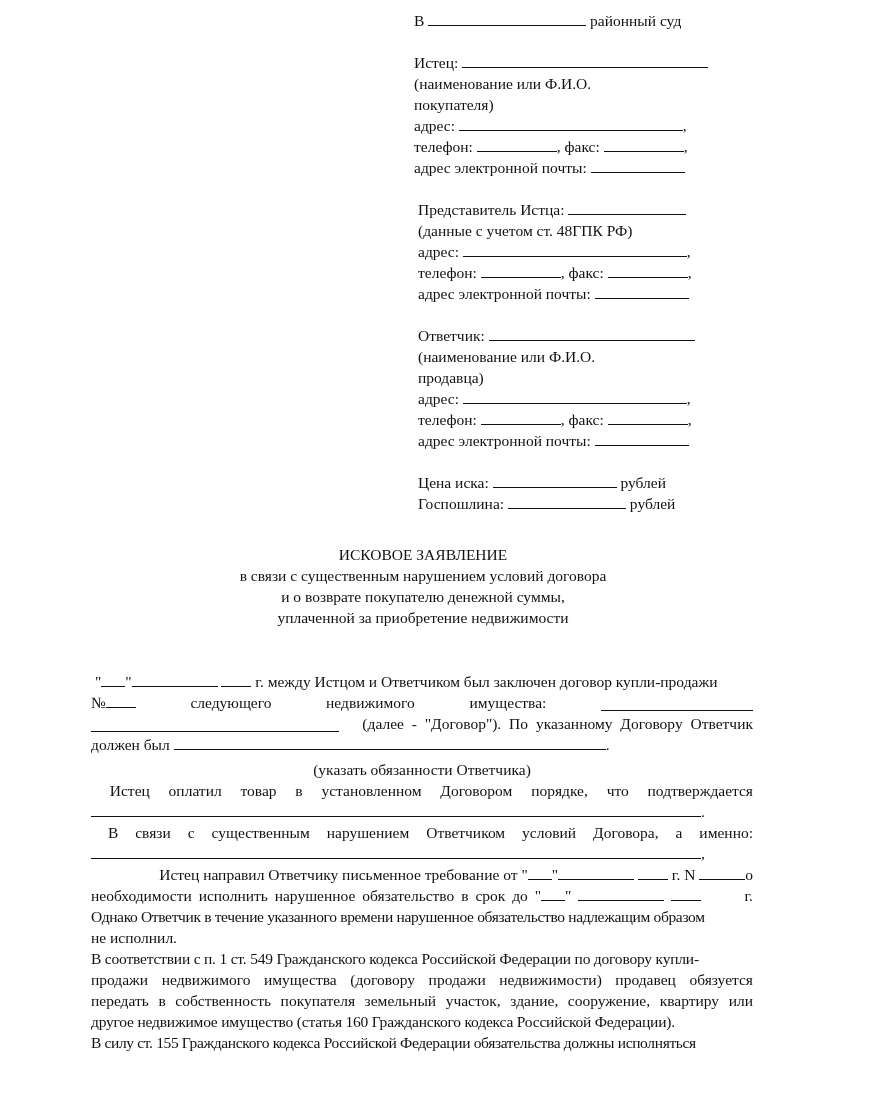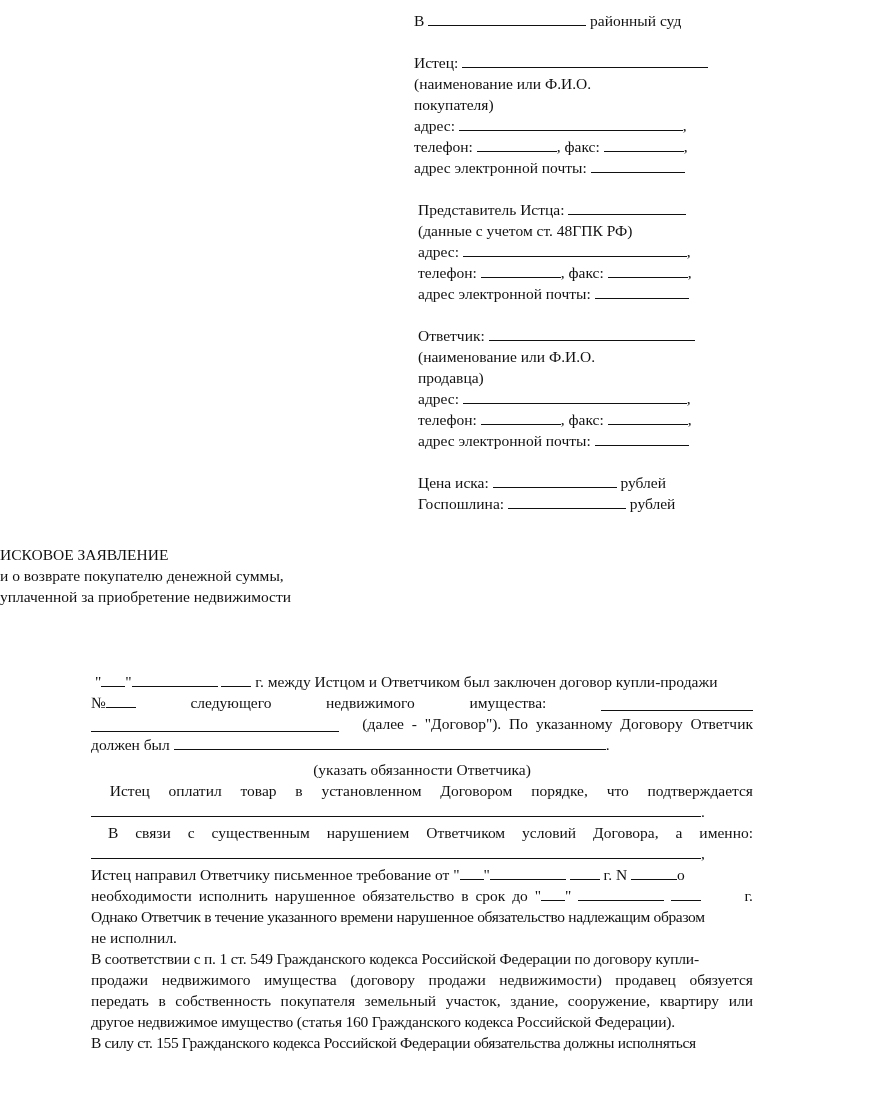--- a/index.html
+++ b/index.html
@@ -6,21 +6,21 @@
   body {
     width: 870px; height: 1118px; overflow: hidden; position: relative;
     font-family: "Liberation Serif", "DejaVu Serif", serif;
     font-size: 15.5px; color: #111; line-height: 21px;
   }
   .u { display: inline-block; border-bottom: 1px solid #111; height: 14px; vertical-align: baseline; }
   .header { position: absolute; left: 414px; top: 10px; width: 330px; }
   .header .row { white-space: nowrap; height: 21px; }
   .header .gap { height: 21px; }
   .rep { padding-left: 4px; }
-  .title-block { position: absolute; left: 0; top: 544px; width: 846px; }
+  .title-block { position: absolute; left: 0; top: 544px; width: 846px; text-align: center; }
   .title-block div { height: 21px; }
   .body { position: absolute; left: 91px; top: 671px; width: 662px; }
   .line { height: 21px; white-space: nowrap; }
   .justify { text-align: justify; text-align-last: justify; white-space: normal; }
   .center-note { text-align: center; }
 </style>
 </head>
 <body>
 
 <div class="header">
@@ -98,20 +98,21 @@
     <div class="row">
       <span>Госпошлина:</span>
       <span class="u" style="width:118px"></span>
       <span>рублей</span>
     </div>
   </div>
 </div>
 
 <div class="title-block">
   <div>ИСКОВОЕ ЗАЯВЛЕНИЕ</div>
+  <div>в связи с существенным нарушением условий договора</div>
   <div>и о возврате покупателю денежной суммы,</div>
   <div>уплаченной за приобретение недвижимости</div>
 </div>
 
 <div class="body">
   <div class="line">
     &nbsp;<span>"</span><span class="u" style="width:24px"></span><span>"</span><span class="u" style="width:86px"></span>
     <span class="u" style="width:30px"></span>
     <span>г. между Истцом и Ответчиком был заключен договор купли-продажи</span>
   </div>
@@ -132,21 +133,21 @@
   </div>
   <div class="line center-note" style="margin-top:4px">(указать обязанности Ответчика)</div>
   <div class="line justify" style="word-spacing:6px">&nbsp;<span>Истец оплатил товар в установленном Договором порядке, что подтверждается</span></div>
   <div class="line">
     <span class="u" style="width:610px"></span><span>.</span>
   </div>
   <div class="line justify" style="word-spacing:6px">&nbsp;<span>В связи с существенным нарушением Ответчиком условий Договора, а именно:</span></div>
   <div class="line">
     <span class="u" style="width:610px"></span><span>,</span>
   </div>
-  <div class="line" style="display:flex;justify-content:flex-start">
+  <div class="line" style="display:flex;justify-content:flex-end">
     <span><span>Истец направил Ответчику письменное требование от "</span><span class="u" style="width:24px"></span><span>"</span><span class="u" style="width:76px"></span>
     <span class="u" style="width:30px"></span>
     <span>г. N</span>
     <span class="u" style="width:46px"></span></span>
     <span>о</span>
   </div>
   <div class="line" style="display:flex;justify-content:space-between">
     <span style="word-spacing:3px"><span>необходимости исполнить нарушенное обязательство в срок до "</span><span class="u" style="width:24px"></span><span>"</span>&nbsp;<span class="u" style="width:86px"></span>
     <span class="u" style="width:30px"></span></span>
     <span>г.</span>

